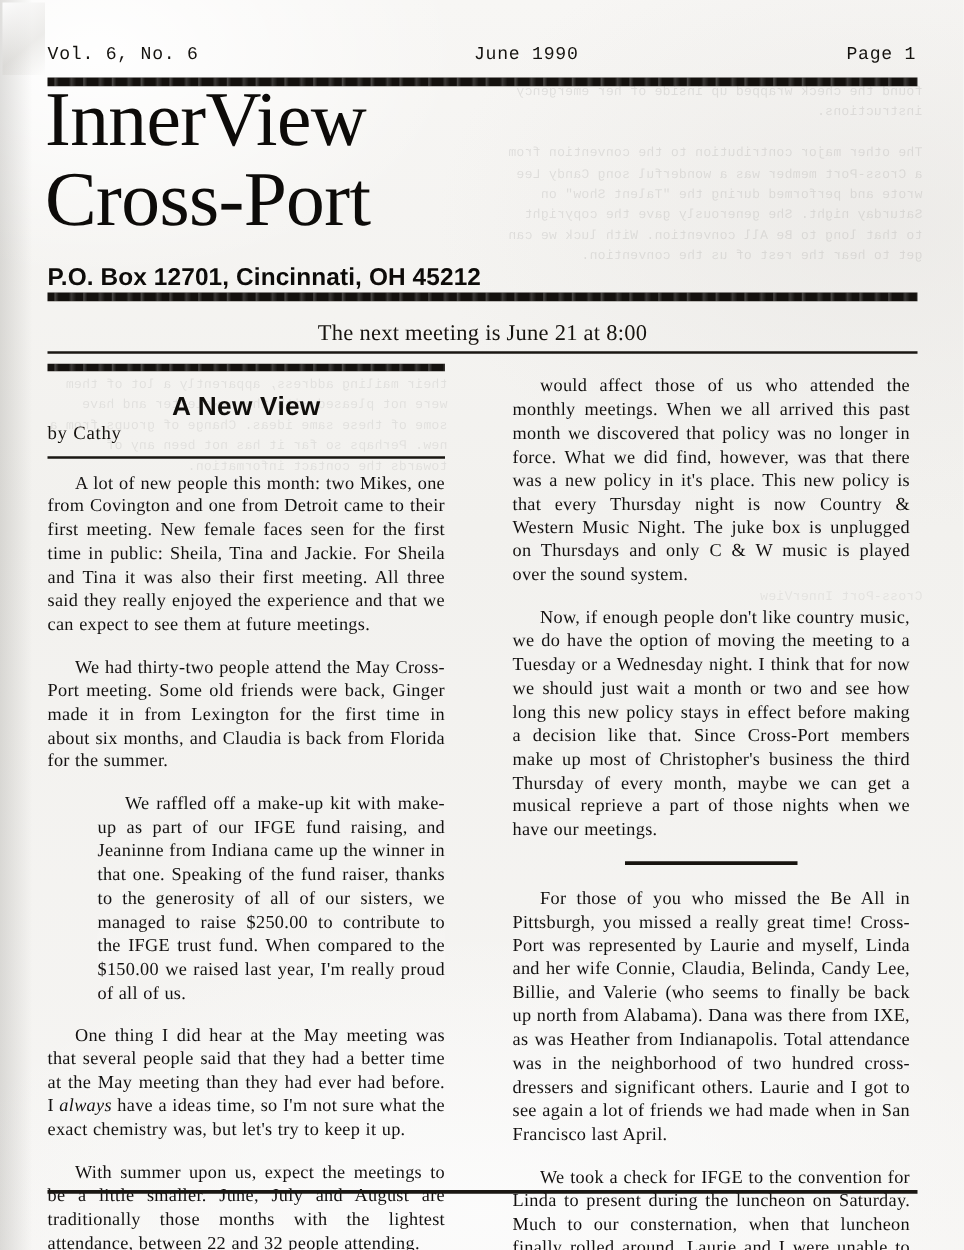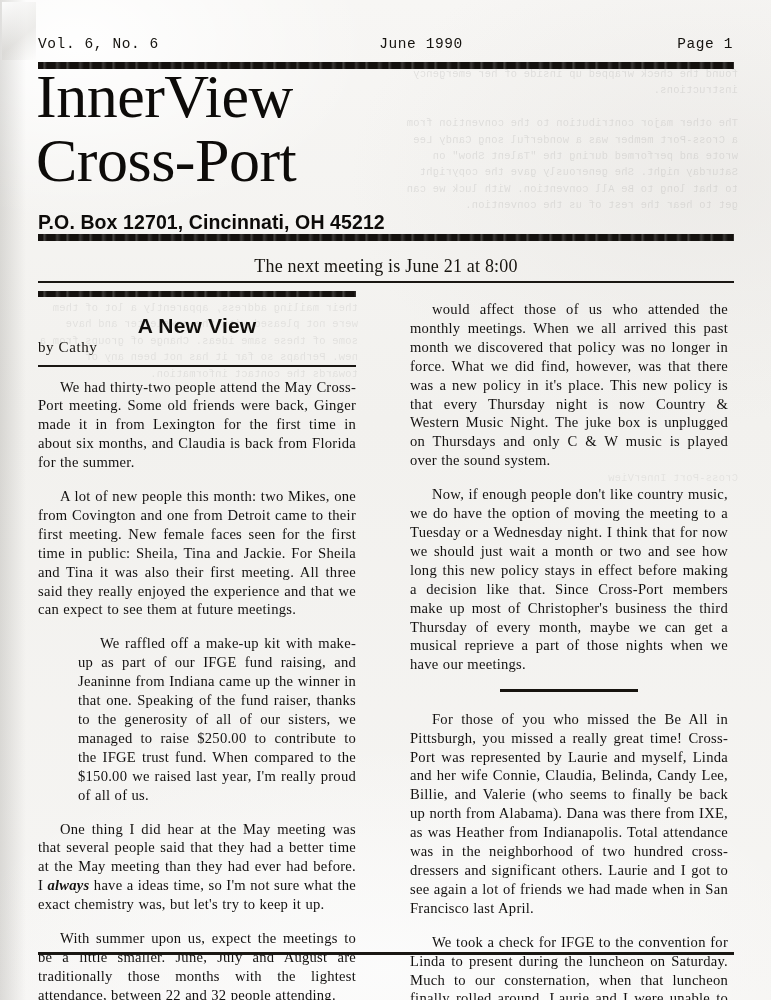--- a/index.html
+++ b/index.html
@@ -217,21 +217,21 @@
     background: #17140f;
     margin: 4px auto 17px auto;
   }
   .divider-short-r {
     width: 138px;
     height: 2.5px;
     background: #17140f;
     margin: 7px auto 18px auto;
   }
 
-  em { font-style: italic; font-weight: bold; }
+  em { font-style: italic; }
 
   
   .edge-shadow {
     position: absolute;
     left: 0; top: 0;
     width: 26px; height: 1000px;
     background: linear-gradient(90deg, rgba(120,118,112,0.22) 0%, rgba(255,255,255,0) 100%);
     z-index: 3;
     pointer-events: none;
   }
@@ -282,22 +282,22 @@
 
     <div class="rule-thick rule-grit" id="rule-article-top"></div>
 
     <div class="columns">
 
       <div class="col col-left">
         <div class="article-title">A New View</div>
         <div class="article-byline">by Cathy</div>
         <div class="byline-rule"></div>
 
+        <p class="body">A lot of new people this month: two Mikes, one from Covington and one from Detroit came to their first meeting. New female faces seen for the first time in public: Sheila, Tina and Jackie. For Sheila and Tina it was also their first meeting. All three said they really enjoyed the experience and that we can expect to see them at future meetings.</p>
         <p class="body">We had thirty-two people attend the May Cross-Port meeting. Some old friends were back, Ginger made it in from Lexington for the first time in about six months, and Claudia is back from Florida for the summer.</p>
-        <p class="body">A lot of new people this month: two Mikes, one from Covington and one from Detroit came to their first meeting. New female faces seen for the first time in public: Sheila, Tina and Jackie. For Sheila and Tina it was also their first meeting. All three said they really enjoyed the experience and that we can expect to see them at future meetings.</p>
         <p class="body faded">We raffled off a make-up kit with make-up as part of our IFGE fund raising, and Jeaninne from Indiana came up the winner in that one. Speaking of the fund raiser, thanks to the generosity of all of our sisters, we managed to raise $250.00 to contribute to the IFGE trust fund. When compared to the $150.00 we raised last year, I'm really proud of all of us.</p>
         <p class="body">
           <span>One thing I did hear at the May meeting was that several people said that they had a better time at the May meeting than they had ever had before. I </span><em>always</em><span> have a ideas time, so I'm not sure what the exact chemistry was, but let's try to keep it up.</span>
         </p>
         <p class="body">With summer upon us, expect the meetings to be a little smaller. June, July and August are traditionally those months with the lightest attendance, between 22 and 32 people attending.</p>
 
         <div class="divider-short"></div>
 
       </div>
 

